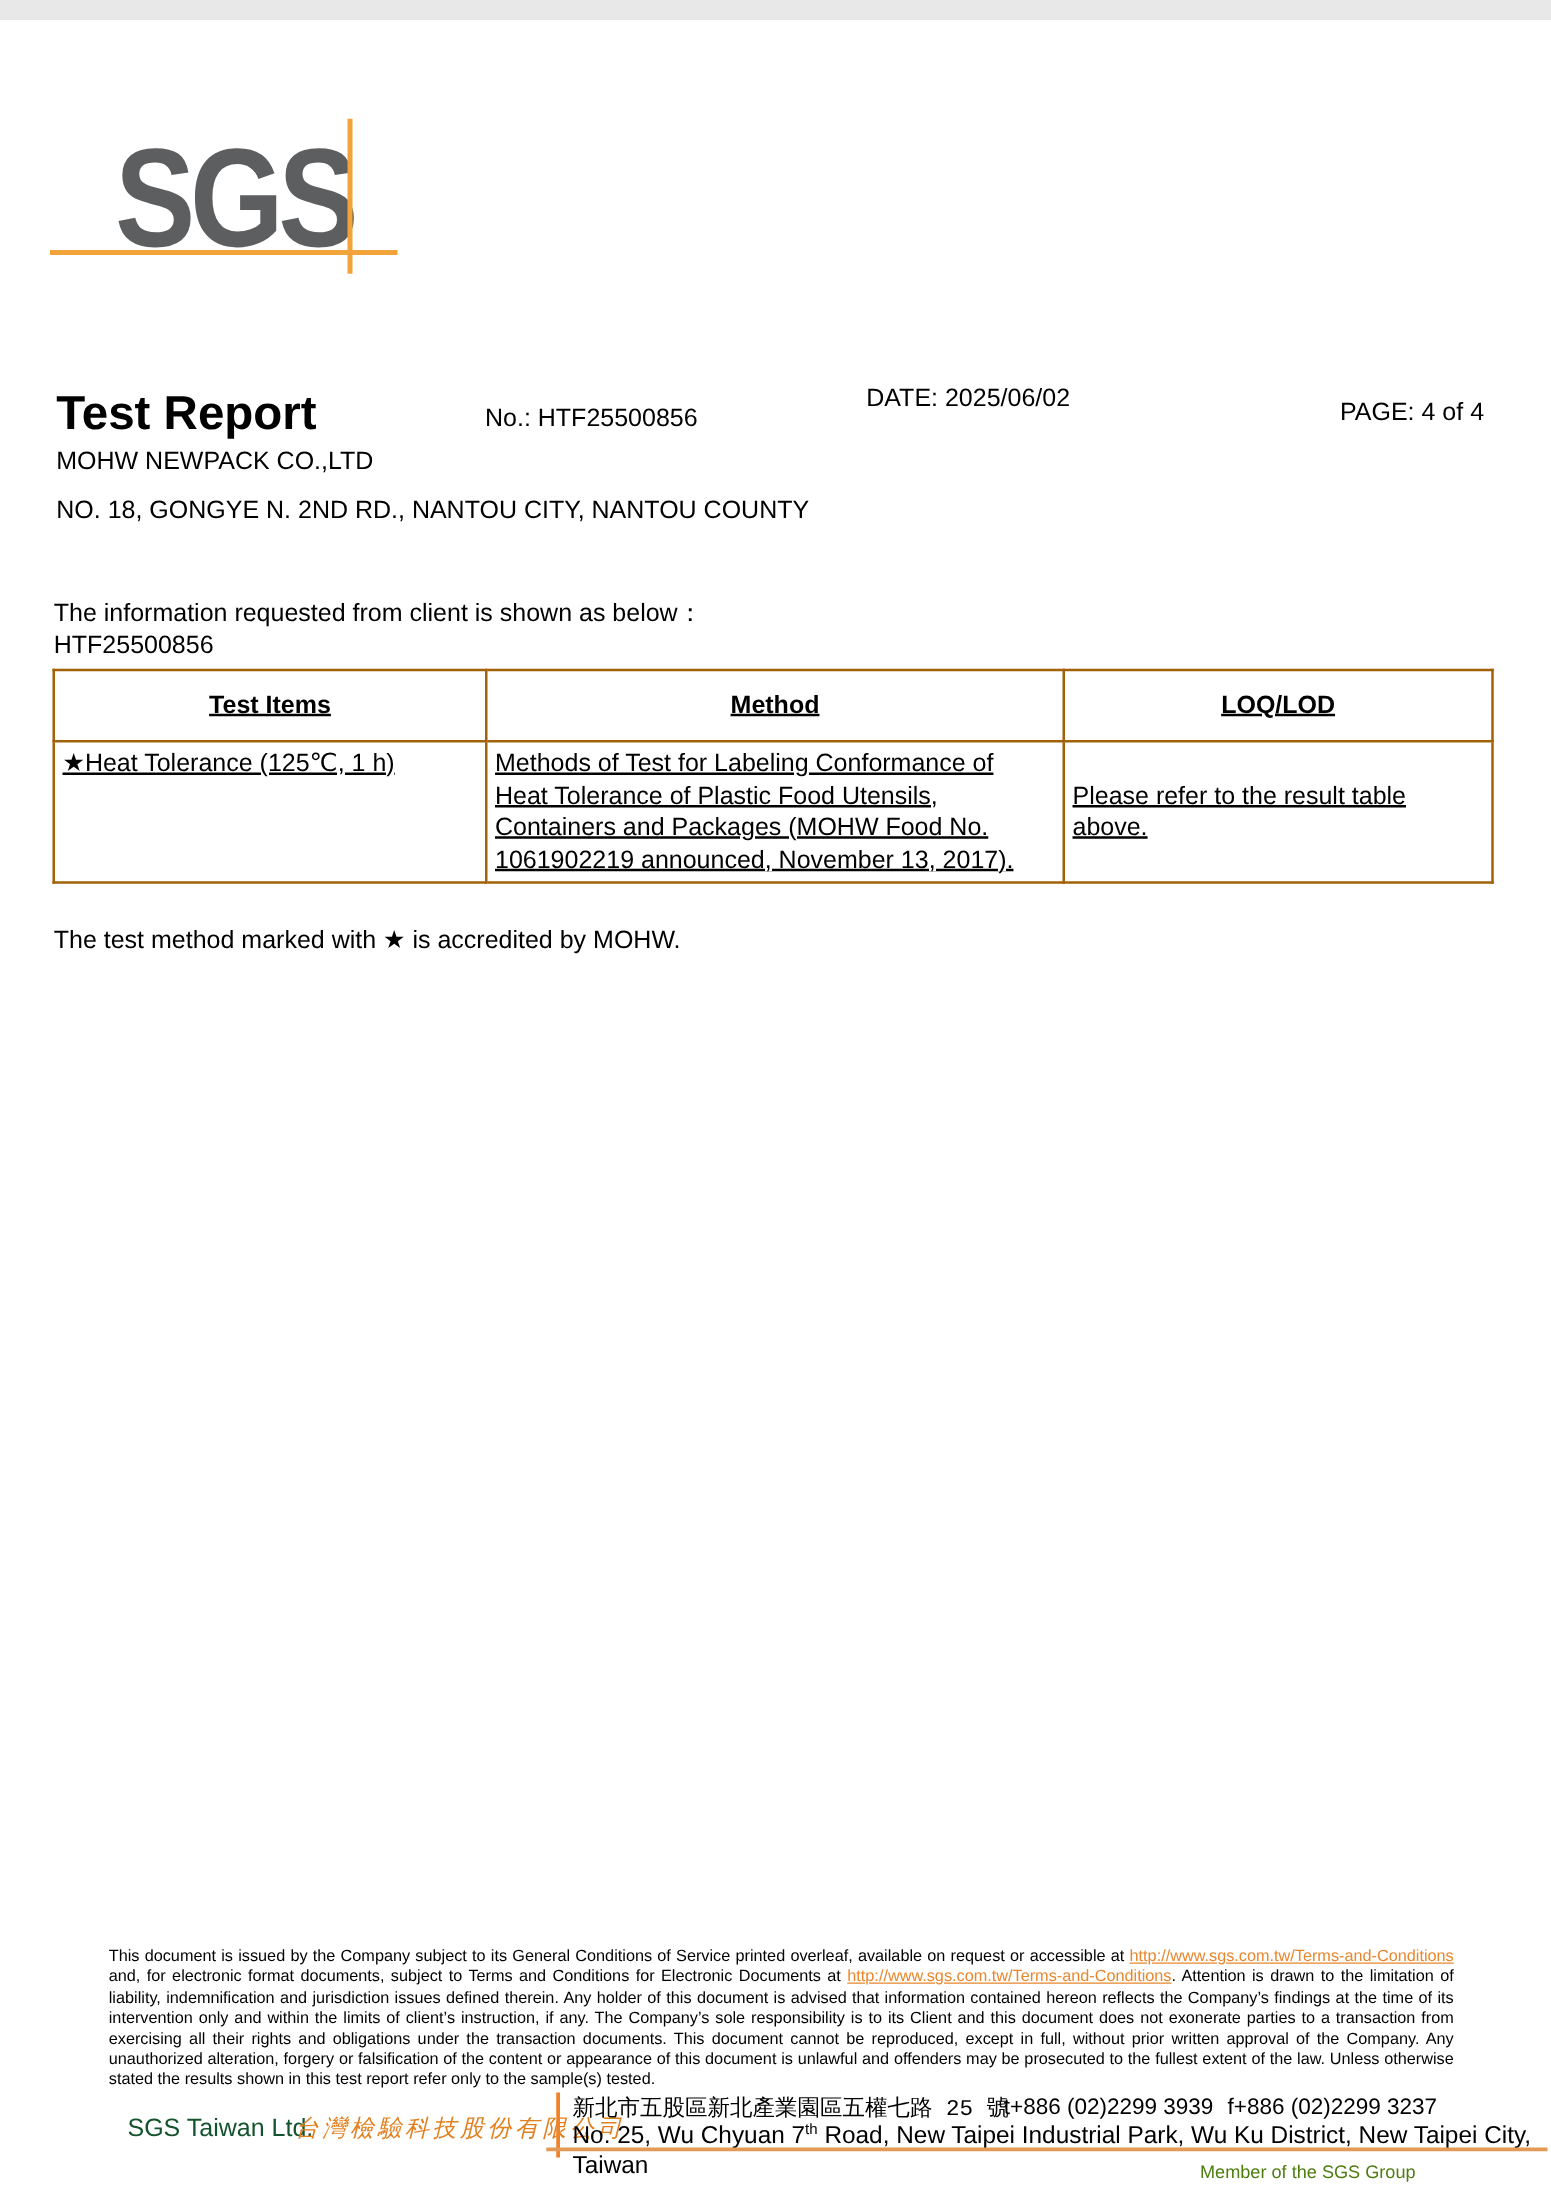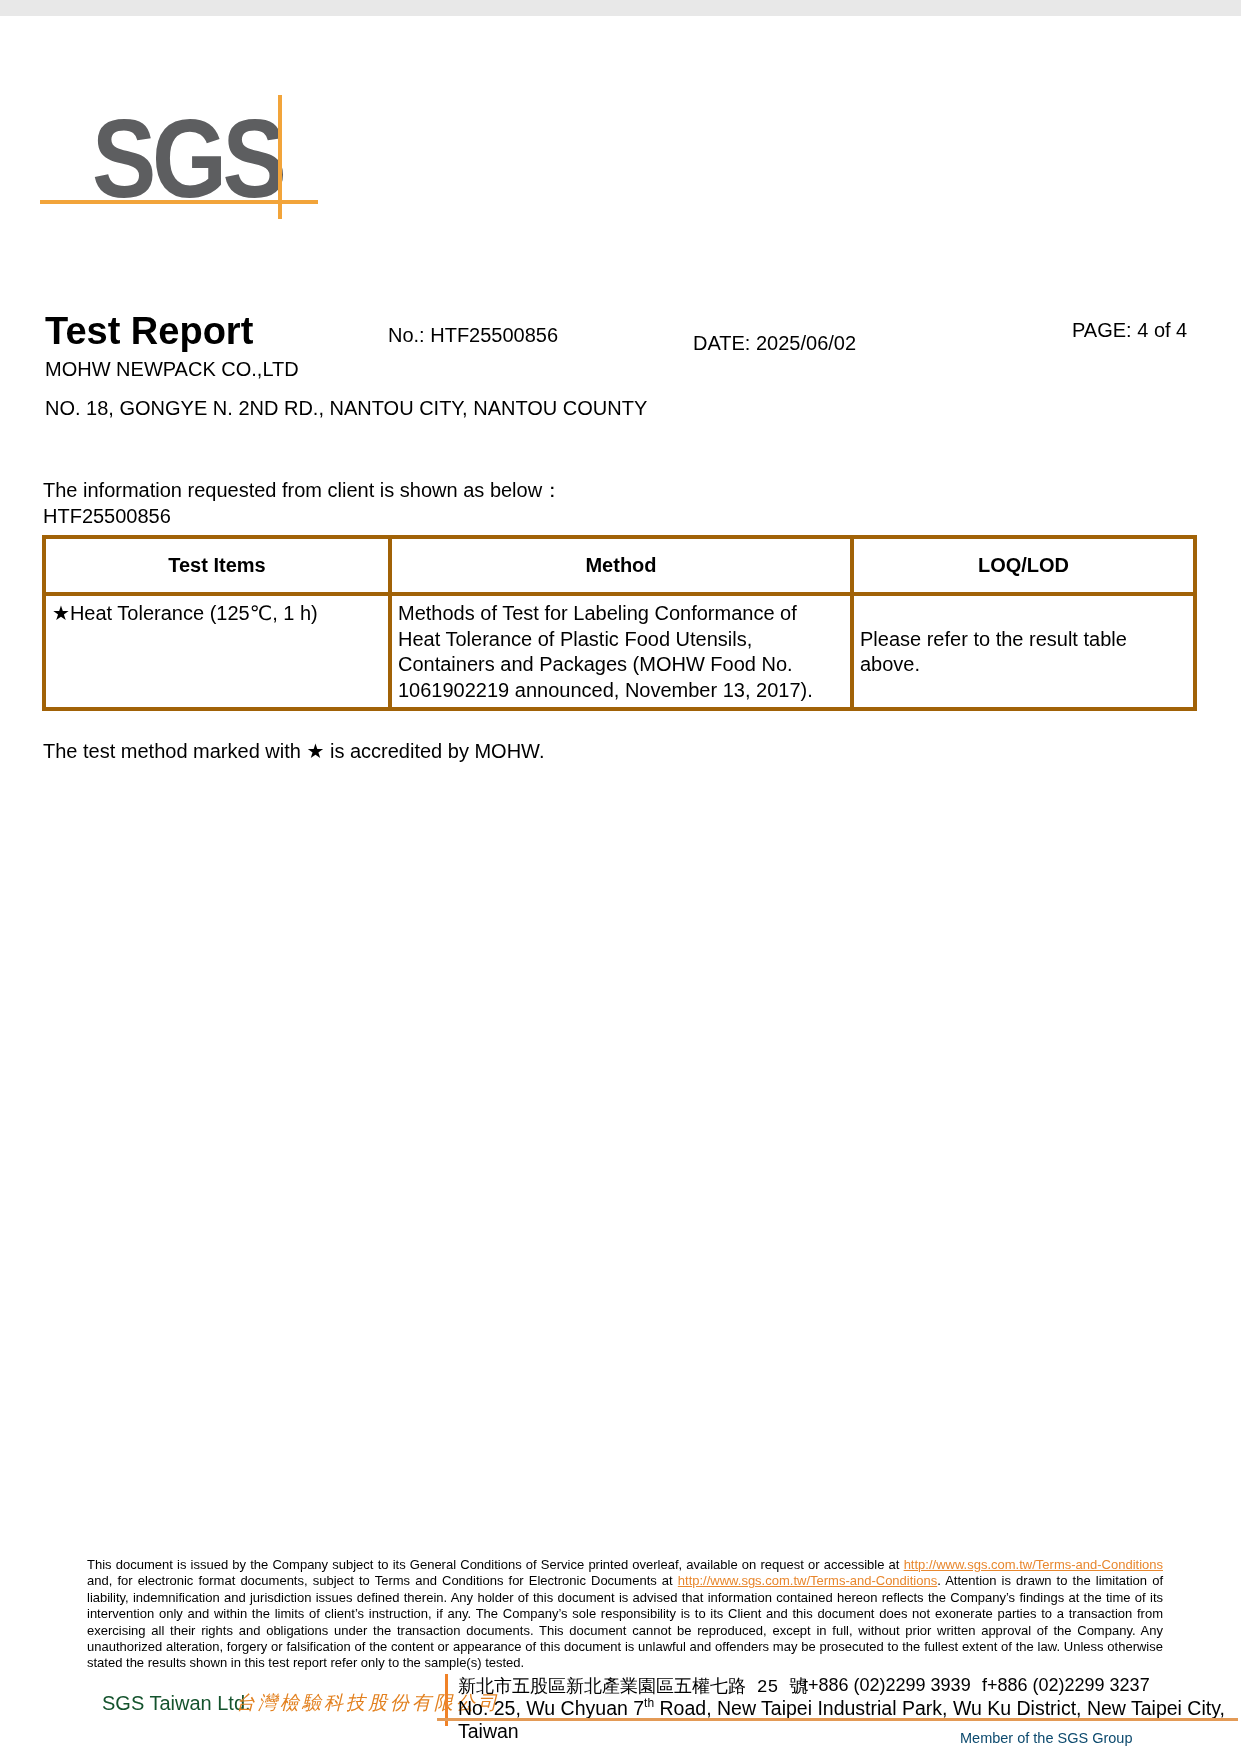--- a/index.html
+++ b/index.html
@@ -24,21 +24,21 @@
   .doc-title { left:45px; top:294px; font-size:38px; font-weight:bold; letter-spacing:0px; }
   .hdr-meta  { font-size:20px; }
   .client    { font-size:20px; }
 
   
   .body-line { font-size:20px; }
   .report-table {
     position:absolute; left:42px; top:519px; width:1151px;
     border-collapse:collapse; table-layout:fixed;
   }
-  .report-table th, .report-table td { border:4px solid #a16207; }
+  .report-table th, .report-table td { border:2px solid #a16207;text-decoration:underline; }
   .report-table th {
     height:57px; font-size:20px; font-weight:bold; text-align:center; vertical-align:middle;
   }
   .report-table td {
     height:110px; font-size:20px; vertical-align:top; padding:5px 6px 4px 6px; line-height:25.5px;
   }
   .report-table td.cell-loq { vertical-align:middle; }
   .note-line { font-size:20px; }
 
   
@@ -54,36 +54,36 @@
     left:236px; top:1674px; font-size:19px; color:#e2801f;
     font-family:"Liberation Serif", serif; font-style:italic; letter-spacing:3px;
   }
   .f-divider { left:445px; top:1658px; width:3px; height:52px; background:#f08228; }
   .f-addr-zh   { left:458px; top:1658px; font-size:18px;font-family:Liberation Mono, monospace; }
   .f-phone     { left:803px; top:1659px; font-size:18px; }
   .f-fax       { left:982px; top:1659px; font-size:18px; }
   .f-addr-en   { left:458px; top:1680px; font-size:19.5px; }
   .f-addr-en sup { font-size:12px; }
   .f-hline   { left:437px; top:1702px; width:801px; height:3px; background:#e39a56; }
-  .f-member  { left:960px; top:1714px; font-size:14.5px; color:#0c4a6e; }
+  .f-member  { left:960px; top:1714px; font-size:14.5px; color:#4d7c0f; }
 </style>
 </head>
 <body>
 
 <div class="page">
 
   <div class="abs" style="left:92px; top:102px;">
     <div class="logo-text">SGS</div>
   </div>
   <div class="abs logo-hline"></div>
   <div class="abs logo-vline"></div>
 
   <div class="abs doc-title">Test Report</div>
   <div class="abs hdr-meta" style="left:388px; top:308px;">No.: HTF25500856</div>
-  <div class="abs hdr-meta" style="left:693px; top:316px;">DATE: 2025/06/02</div>
+  <div class="abs hdr-meta" style="left:693px; top:292px;">DATE: 2025/06/02</div>
   <div class="abs hdr-meta" style="left:1072px; top:303px;">PAGE: 4 of 4</div>
   <div class="abs client" style="left:45px; top:342px;">MOHW NEWPACK CO.,LTD</div>
   <div class="abs client" style="left:45px; top:381px;">NO. 18, GONGYE N. 2ND RD., NANTOU CITY, NANTOU COUNTY</div>
 
   <div class="abs body-line" style="left:43px; top:461px;">The information requested from client is shown as below：</div>
   <div class="abs body-line" style="left:43px; top:489px;">HTF25500856</div>
 
   <table class="report-table">
     <colgroup>
       <col style="width:346px;">

